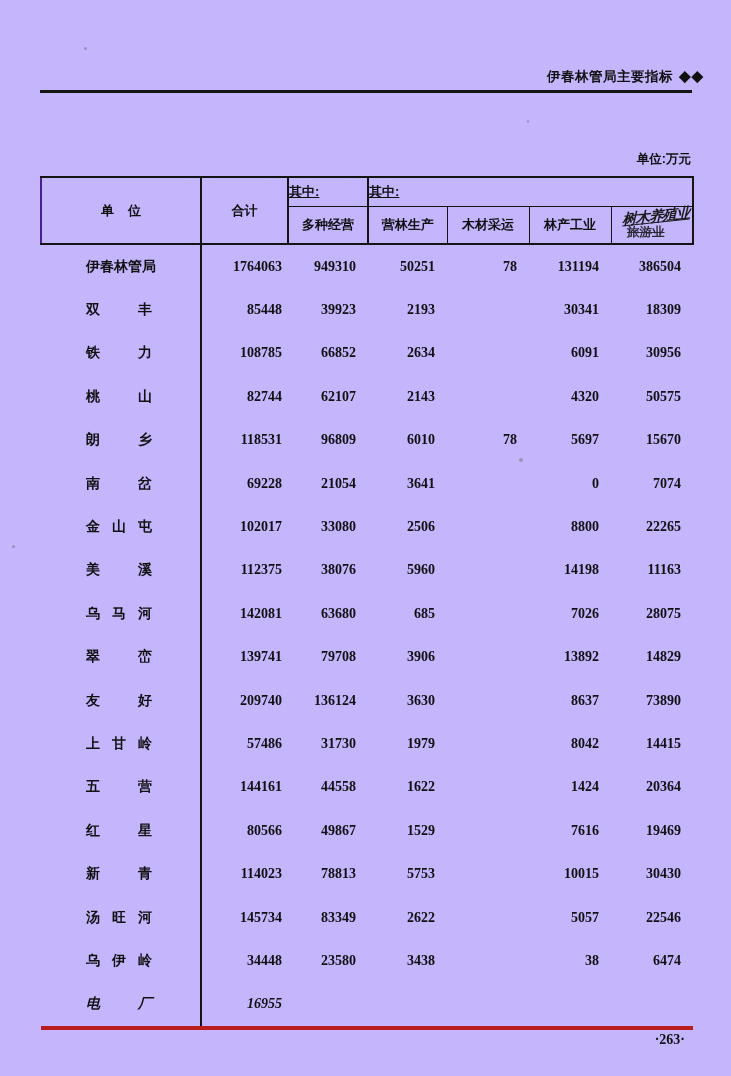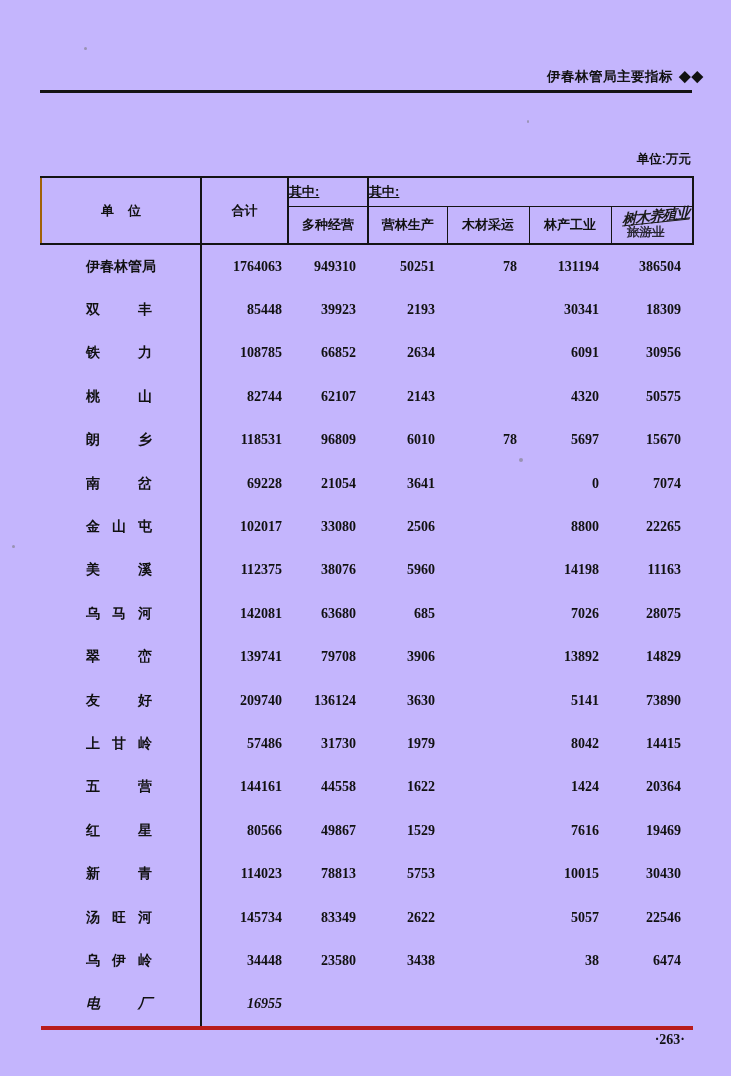--- a/index.html
+++ b/index.html
@@ -36,21 +36,21 @@
   }
   .stat th,.stat td{padding:0;vertical-align:middle;}
   .stat thead th{font-size:13px;font-weight:700;}
   .stat thead tr.r1 th{height:28px;}
   .stat thead tr.r2 th{height:36px;}
 
   
   .bt{border-top:2.5px solid #141414;}
   .hb{border-bottom:2px solid #141414;}   
   .mid{border-bottom:1.5px solid #141414;text-decoration:underline;}
-  .bl2{border-left:2px solid #a16207;border-radius:24px;}
+  .bl2{border-left:2px solid #4c1d95;border-radius:24px;}
   .br2{border-right:2px solid #141414;}
   .br1{border-right:1.5px solid #141414;}
 
   .th-qz{text-align:left;padding-left:16px;}
   .th-qz2{text-align:left;padding-left:14px;}
 
   .unit-head{width:40px;display:inline-block;text-align:justify;text-align-last:justify;}
 
   
   .lastcell{position:relative;margin-top:27px;}
@@ -220,21 +220,21 @@
           <td class="num"></td>
           <td class="num">13892</td>
           <td class="num">14829</td>
         </tr>
         <tr>
           <td class="unit-cell"><span class="uname">友好</span></td>
           <td class="num c-total">209740</td>
           <td class="num">136124</td>
           <td class="num">3630</td>
           <td class="num"></td>
-          <td class="num">5141</td>
+          <td class="num">8637</td>
           <td class="num">73890</td>
         </tr>
         <tr>
           <td class="unit-cell"><span class="uname">上甘岭</span></td>
           <td class="num c-total">57486</td>
           <td class="num">31730</td>
           <td class="num">1979</td>
           <td class="num"></td>
           <td class="num">8042</td>
           <td class="num">14415</td>

